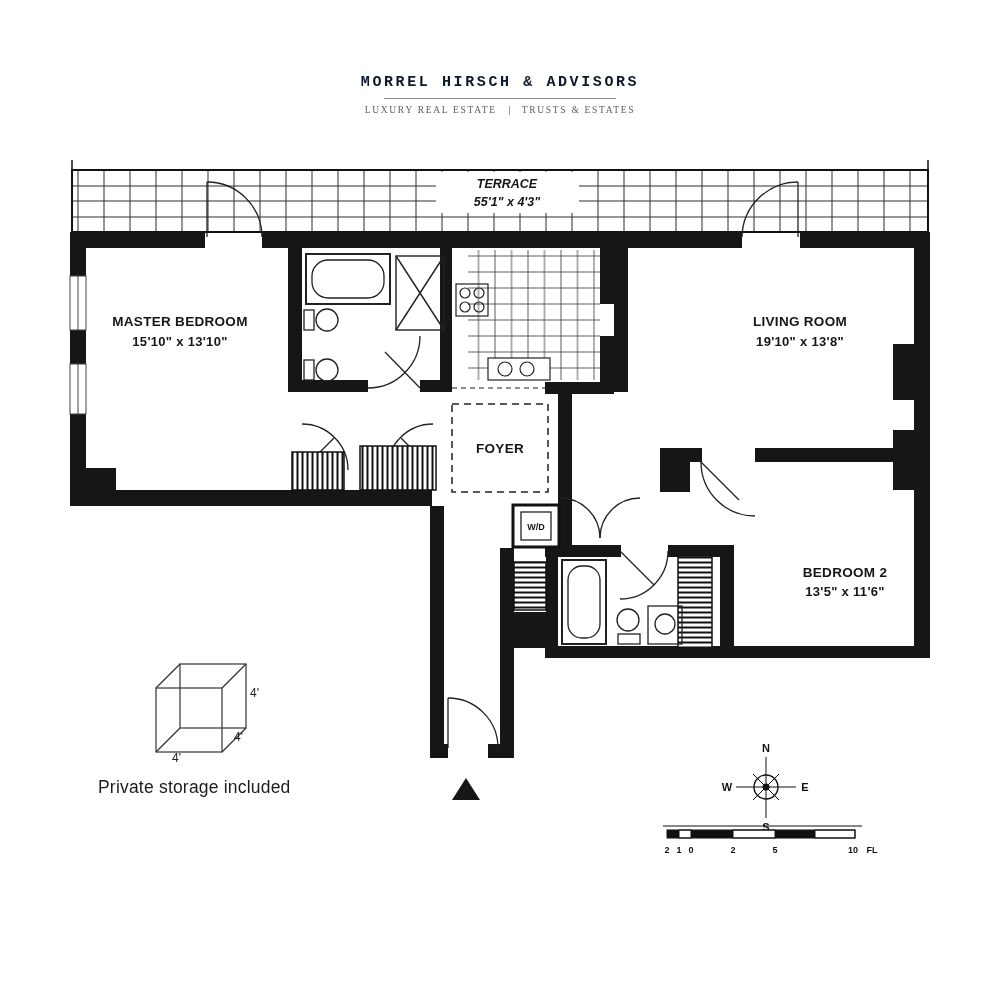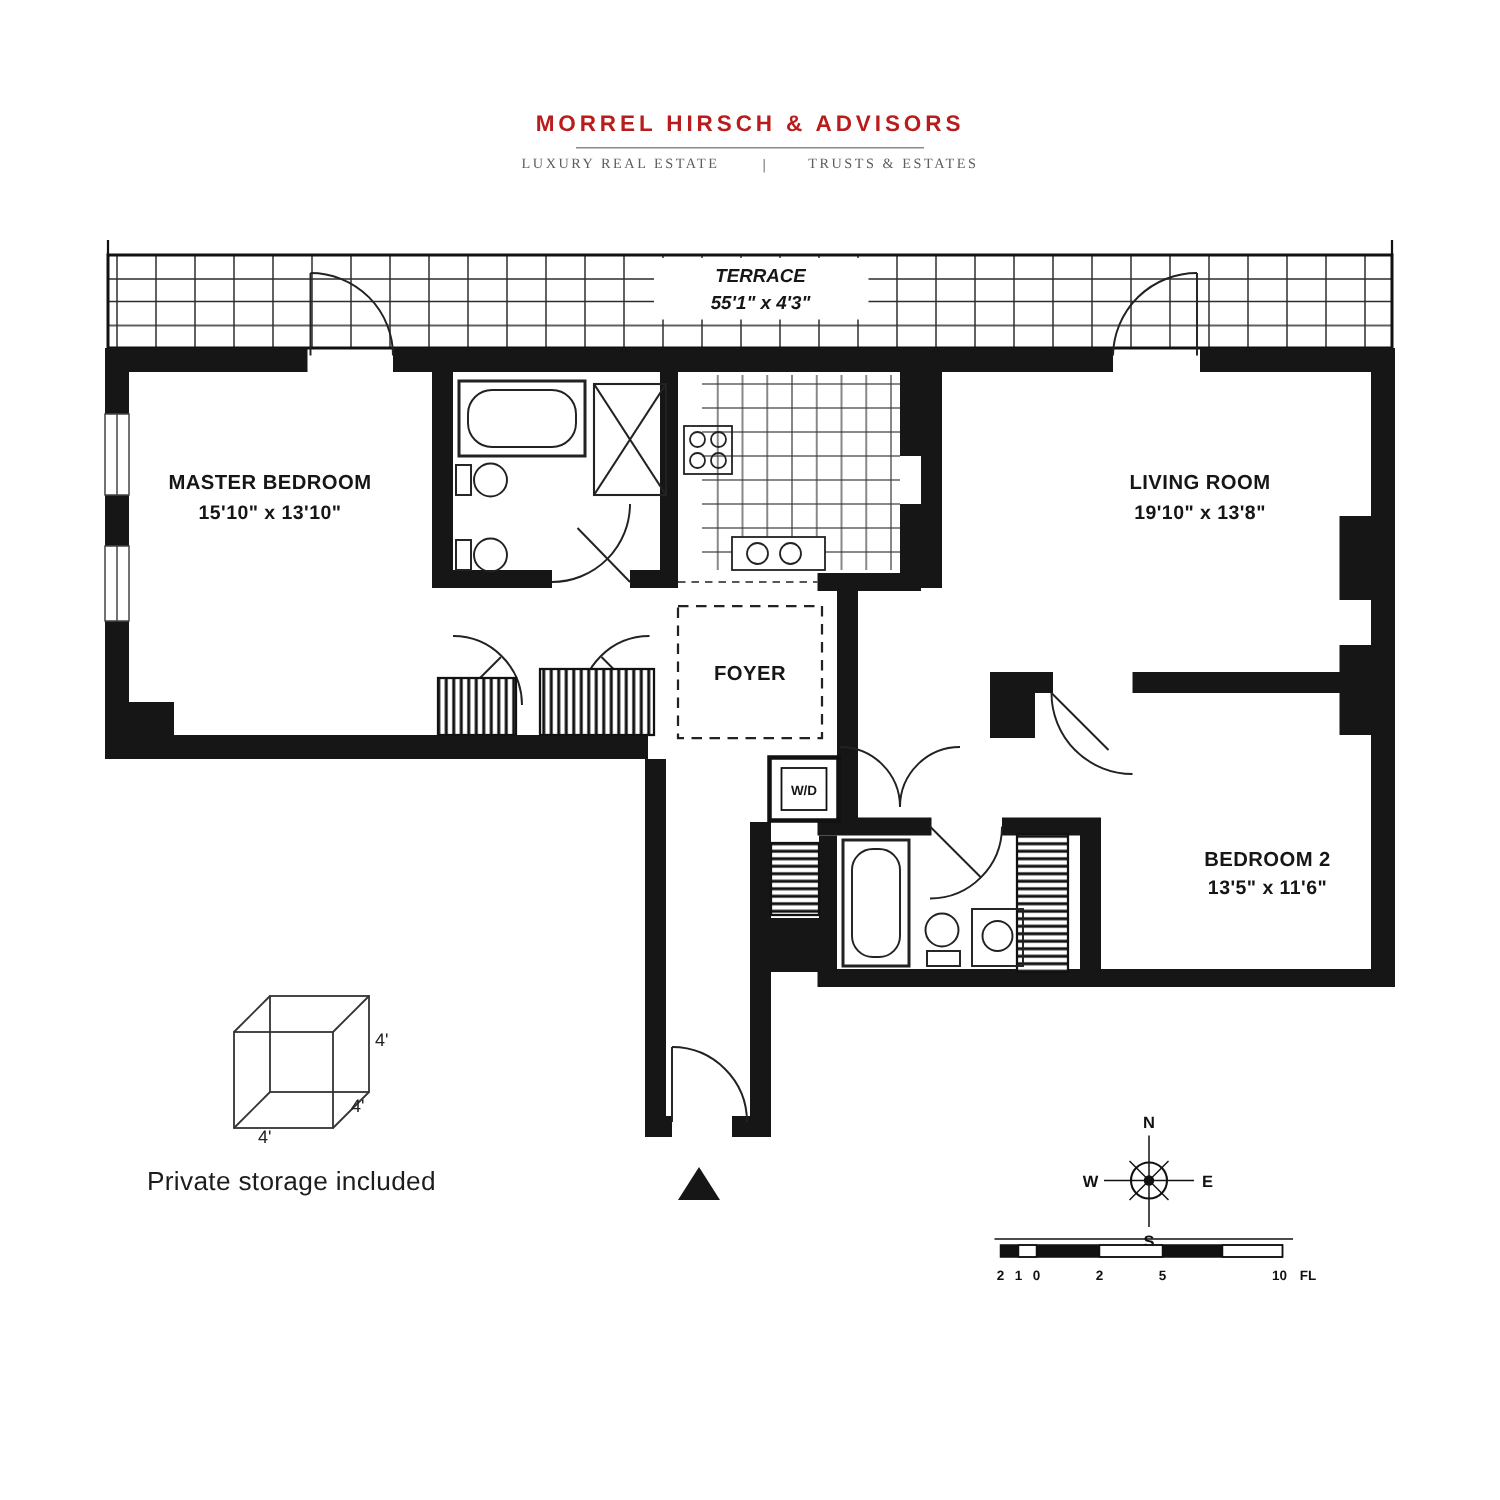--- a/index.html
+++ b/index.html
@@ -1,22 +1,22 @@
 <!DOCTYPE html>
 <html><head>
 <meta charset="utf-8">
 <style>
   html,body{margin:0;padding:0;background:#fff;width:1000px;height:1000px;overflow:hidden;
     font-family:"Liberation Sans",sans-serif;}
   .canvas{position:relative;width:1000px;height:1000px;background:#ffffff;}
   .header{position:absolute;top:74px;left:0;width:1000px;text-align:center;}
-  .brand{font-family:Liberation Sans, sans-serif;font-weight:bold;font-size:15px;
-    letter-spacing:2.6px;color:#b91c1c;}
+  .brand{font-family:Liberation Mono, monospace;font-weight:bold;font-size:15px;
+    letter-spacing:2.6px;color:#0f172a;}
   .brand-rule{width:232px;height:0;border-top:1px solid #8a8a8a;margin:7px auto 6px auto;}
-  .tagline{display:flex;justify-content:center;align-items:center;gap:17px;
+  .tagline{display:flex;justify-content:center;align-items:center;gap:0;
     font-size:9.5px;letter-spacing:1.7px;color:#5d5d5d;font-family:"Liberation Serif",serif;}
   .tagline .sep{display:inline-block;width:0;height:9px;border-left:1px solid #9a9a9a;margin:0 12px;}
   svg text{font-family:"Liberation Sans",sans-serif;}
   .roomname{font-weight:bold;font-size:13.5px;fill:#161616;letter-spacing:0.3px;}
   .roomdims{font-weight:bold;font-size:13px;fill:#161616;letter-spacing:0.3px;}
   .terrtxt{font-weight:bold;font-style:italic;font-size:12.5px;fill:#161616;}
   .smalltxt{font-weight:bold;font-size:9px;fill:#161616;}
   .notetxt{font-size:17.5px;fill:#1c1c1c;letter-spacing:0.2px;}
   .dimtxt{font-size:12px;fill:#222;}
   .compasstxt{font-size:11px;fill:#111;font-weight:bold;}

